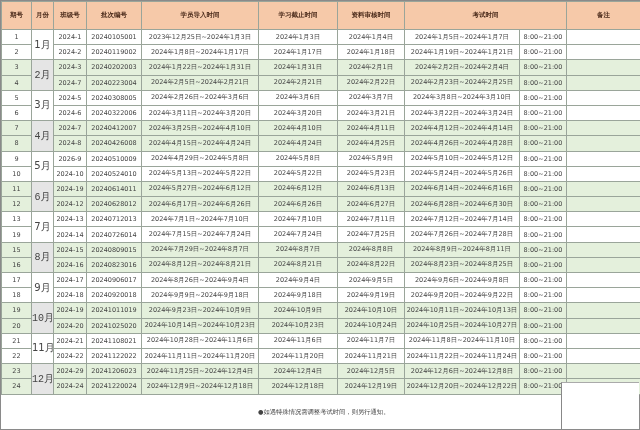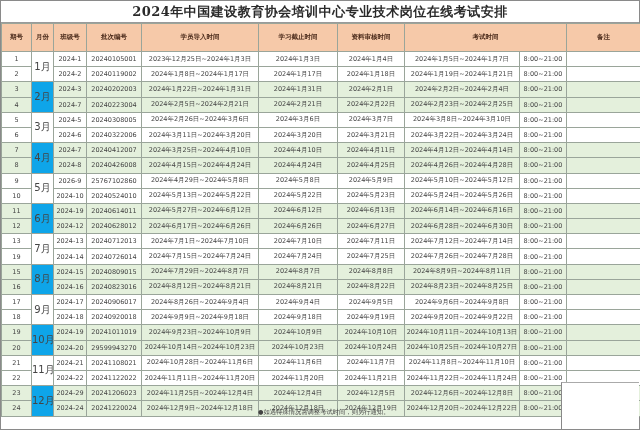--- a/index.html
+++ b/index.html
@@ -7,31 +7,30 @@
   body { font-family: "DejaVu Sans", "Liberation Sans", sans-serif; color: #333; }
   .sheet { position: absolute; left: 0; top: 0; width: 640px; height: 430px; border: 1px solid #8a8a8a; background: #fff; }
   .title { height: 22px; line-height: 22px; text-align: center; font-family: "DejaVu Serif", "Liberation Serif", serif; font-size: 13px; font-weight: bold; color: #2a2a2a; border-bottom: 1px solid #9a9a9a; letter-spacing: 0.5px; }
   table { border-collapse: collapse; width: 639px; table-layout: fixed; }
   th, td { border: 1px solid #9aa59a; text-align: center; white-space: nowrap; overflow: hidden; }
   th { background: #f6c9a9; color: #4a2a1a; font-size: 6.5px; font-weight: bold; height: 28px; font-family: "DejaVu Serif", "Liberation Serif", serif; }
   td { font-size: 6.5px; height: 15.2px; color: #444; }
   tr.green td { background: #e4f0dc; }
   tr.white td { background: #ffffff; }
   td.month { font-size: 10px; }
-  tr.green td.month { background: #0ea5e9; }
+  tr.green td.month { background: #e5e5e5; font-family: Liberation Mono, monospace; }
   tr.white td.month { background: #ffffff; }
   .footer { position: absolute; left: 0; top: 400px; width: 638px; height: 28px; }
   .note { position: absolute; left: 257px; top: 7px; font-size: 6.3px; color: #444; }
   .corner-box { position: absolute; left: 560px; top: 381px; width: 78px; height: 47px; background: #fff; border-left: 1px solid #888; border-top: 1px solid #aaa; }
 </style>
 </head>
 <body>
 
 <div class="sheet">
-  <div class="title">2024年中国建设教育协会培训中心专业技术岗位在线考试安排</div>
   <table>
     <colgroup>
       <col style="width:30px">
       <col style="width:22px">
       <col style="width:33px">
       <col style="width:55px">
       <col style="width:117px">
       <col style="width:79px">
       <col style="width:67px">
       <col style="width:115px">
@@ -141,21 +140,21 @@
           <td>2024年4月24日</td>
           <td>2024年4月25日</td>
           <td>2024年4月26日~2024年4月28日</td>
           <td>8:00~21:00</td>
           <td></td>
         </tr>
         <tr class="white">
           <td>9</td>
           <td rowspan="2" class="month">5月</td>
           <td>2026-9</td>
-          <td>25767102860</td>
+          <td>20240510009</td>
           <td>2024年4月29日~2024年5月8日</td>
           <td>2024年5月8日</td>
           <td>2024年5月9日</td>
           <td>2024年5月10日~2024年5月12日</td>
           <td>8:00~21:00</td>
           <td></td>
         </tr>
         <tr class="white">
           <td>10</td>
           <td>2024-10</td>
@@ -267,21 +266,21 @@
           <td>2024年9月23日~2024年10月9日</td>
           <td>2024年10月9日</td>
           <td>2024年10月10日</td>
           <td>2024年10月11日~2024年10月13日</td>
           <td>8:00~21:00</td>
           <td></td>
         </tr>
         <tr class="green">
           <td>20</td>
           <td>2024-20</td>
-          <td>29599943270</td>
+          <td>20241025020</td>
           <td>2024年10月14日~2024年10月23日</td>
           <td>2024年10月23日</td>
           <td>2024年10月24日</td>
           <td>2024年10月25日~2024年10月27日</td>
           <td>8:00~21:00</td>
           <td></td>
         </tr>
         <tr class="white">
           <td>21</td>
           <td rowspan="2" class="month">11月</td>

